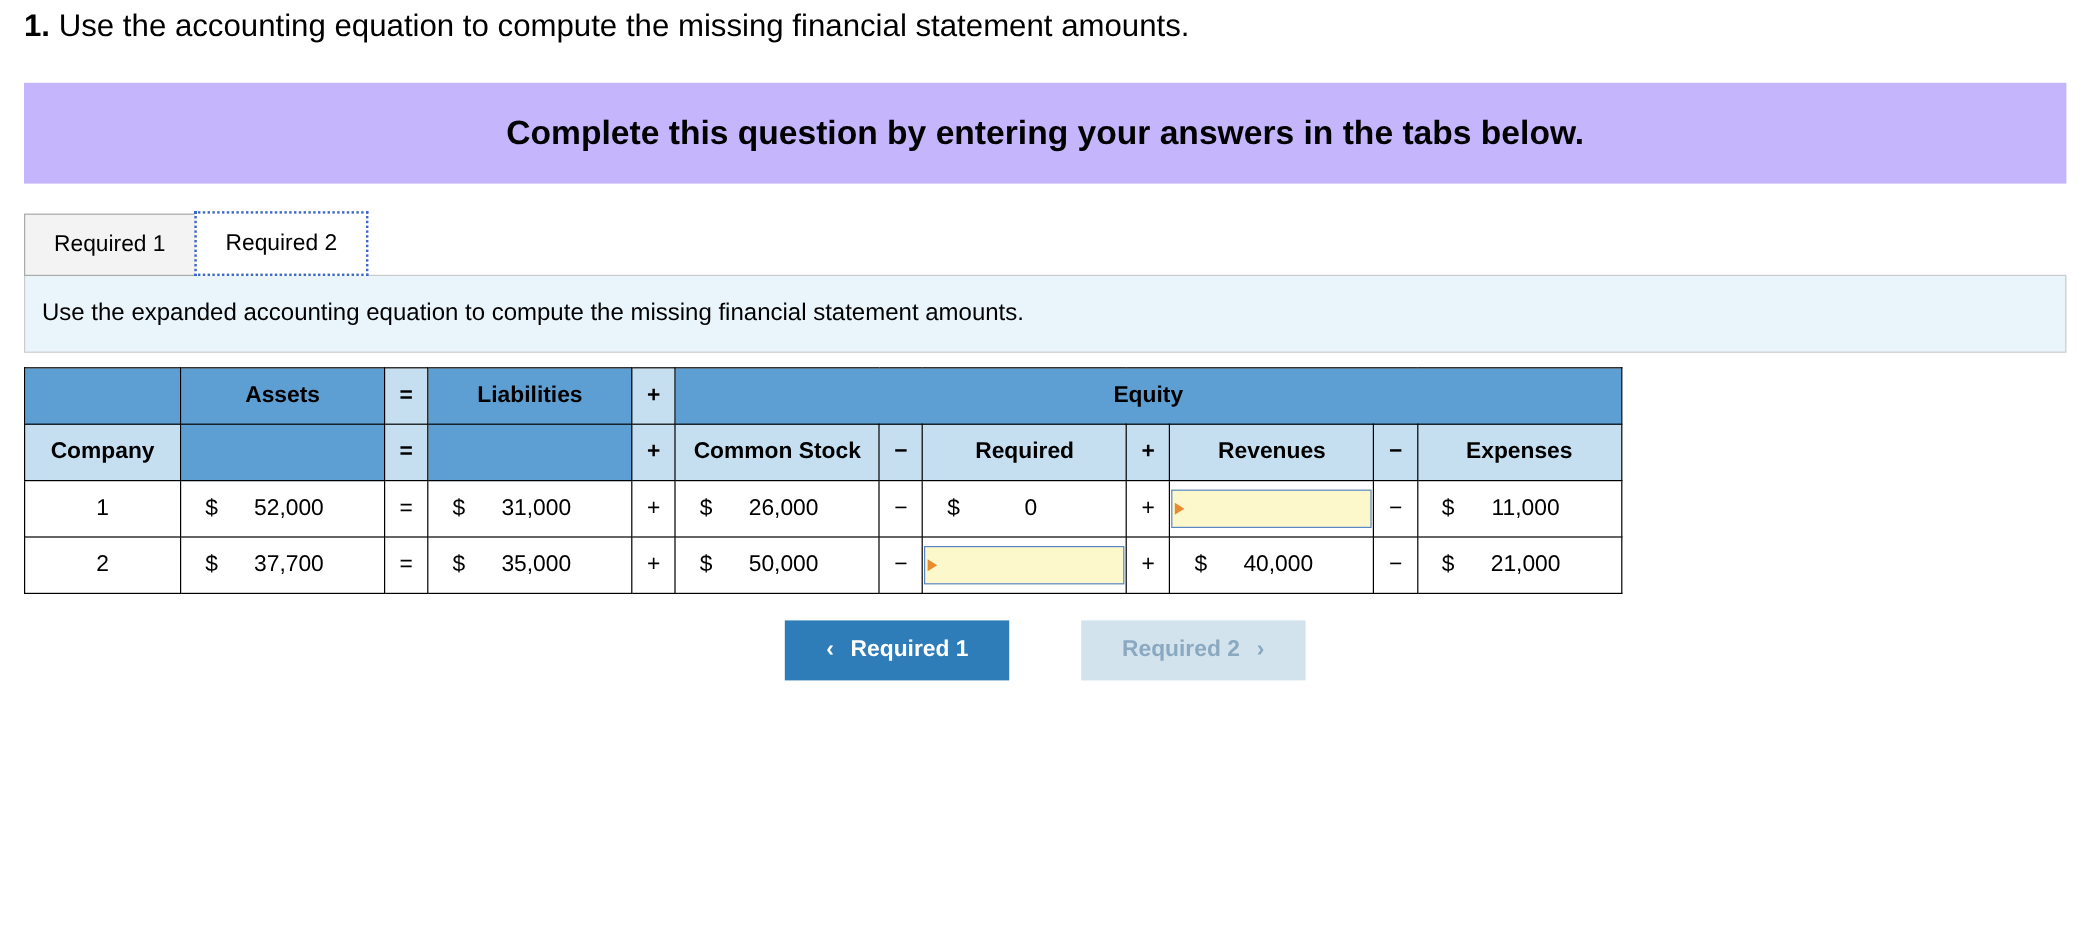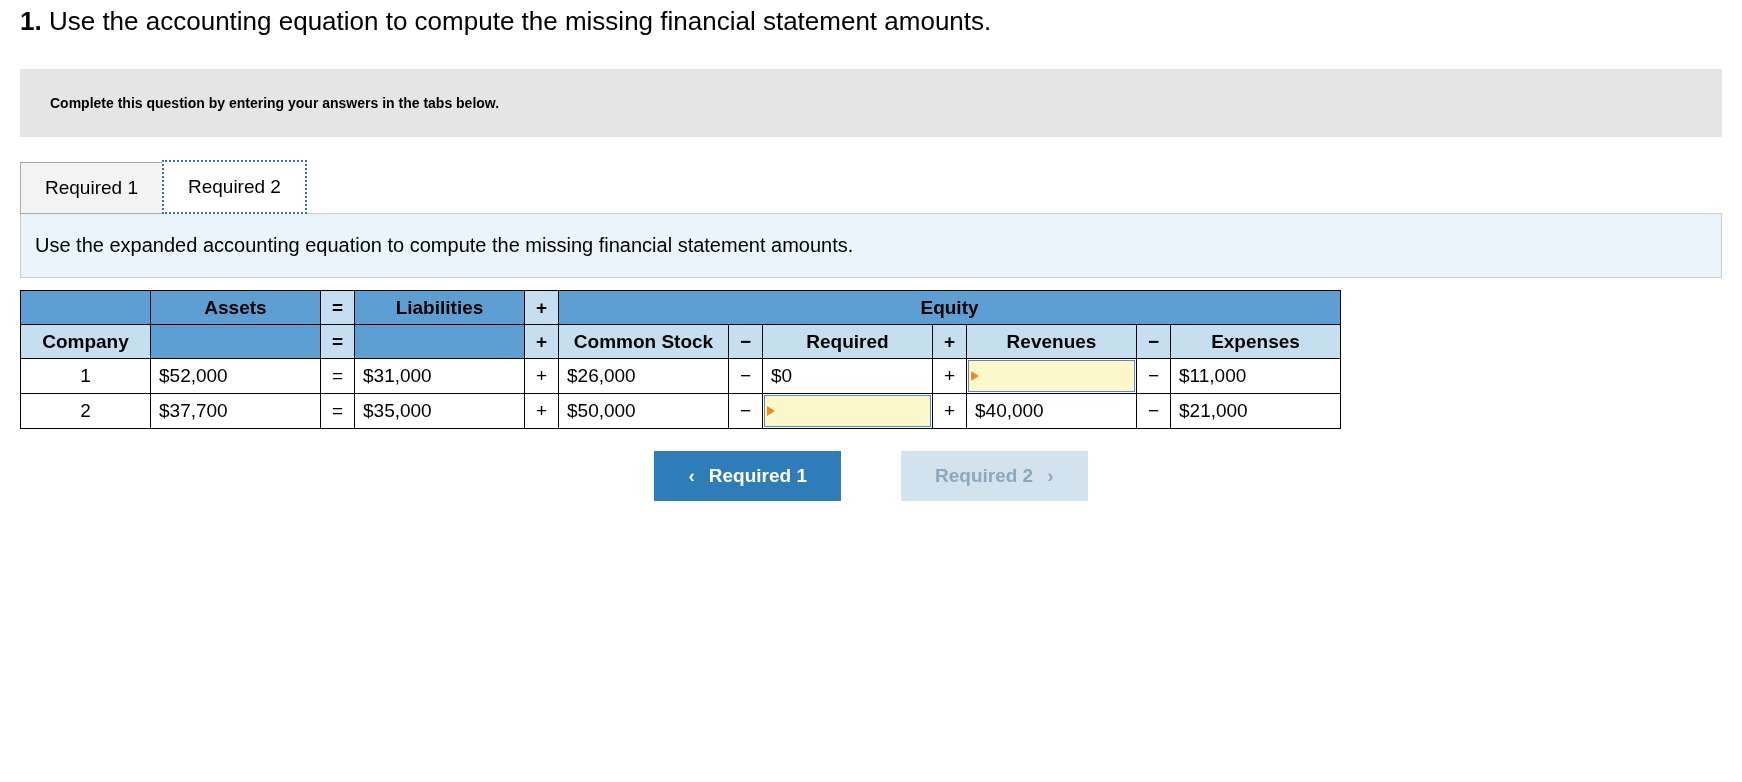--- a/index.html
+++ b/index.html
@@ -12,23 +12,24 @@
     background: #fff;
     width: 1742px;
   }
   .instructions {
     padding: 4px 20px 30px 20px;
     font-size: 26px;
   }
   .instructions p { margin: 2px 0; }
   .box-wrap {
     margin: 0 20px;
-    background: #e5e5e5;
+    background: #c4b5fd;
     padding: 26px 30px;
-    font-size: 14px;
+    font-size: 28px;
+    text-align: center;
   }
   .tabs-wrap {
     margin: 22px 20px 0 20px;
     display: flex;
     align-items: flex-end;
   }
   .tab {
     border: 1px solid #aaa;
     padding: 14px 24px;
     background: #f3f3f3;
@@ -49,40 +50,40 @@
     background: #eaf4fb;
     padding: 20px 14px;
     font-size: 20px;
   }
   .grid {
     margin: 12px 20px 0 20px;
     border-collapse: collapse;
   }
   .grid td, .grid th {
     border: 1px solid #000;
-    padding: 0;
+    padding: 12px;
     text-align: center;
     vertical-align: middle;
     font-size: 19px;
     height: 34px;
   }
   .hblue { background: #5d9fd3; font-weight: bold; }
   .hlite { background: #c5dff1; font-weight: bold; }
   .op { width: 34px; background: #c5dff1; font-weight: bold; }
   .op-w { width: 34px; background: #fff; }
   .w-company { width: 130px; }
   .w-amt { width: 170px; }
   .cellval {
     display: flex;
     align-items: center;
     height: 100%;
     padding: 0 8px;
   }
   .cur { flex: 0 0 auto; }
-  .num { flex: 1 1 auto; text-align: left; }
+  .num { flex: 1 1 auto; text-align: center; }
   .input-cell {
     background: #fdf8cc;
     display: flex;
     align-items: center;
     height: 32px;
     margin: 1px;
     border: 1px solid #5b87c7;
   }
   .input-cell .tri {
     width: 0; height: 0;

